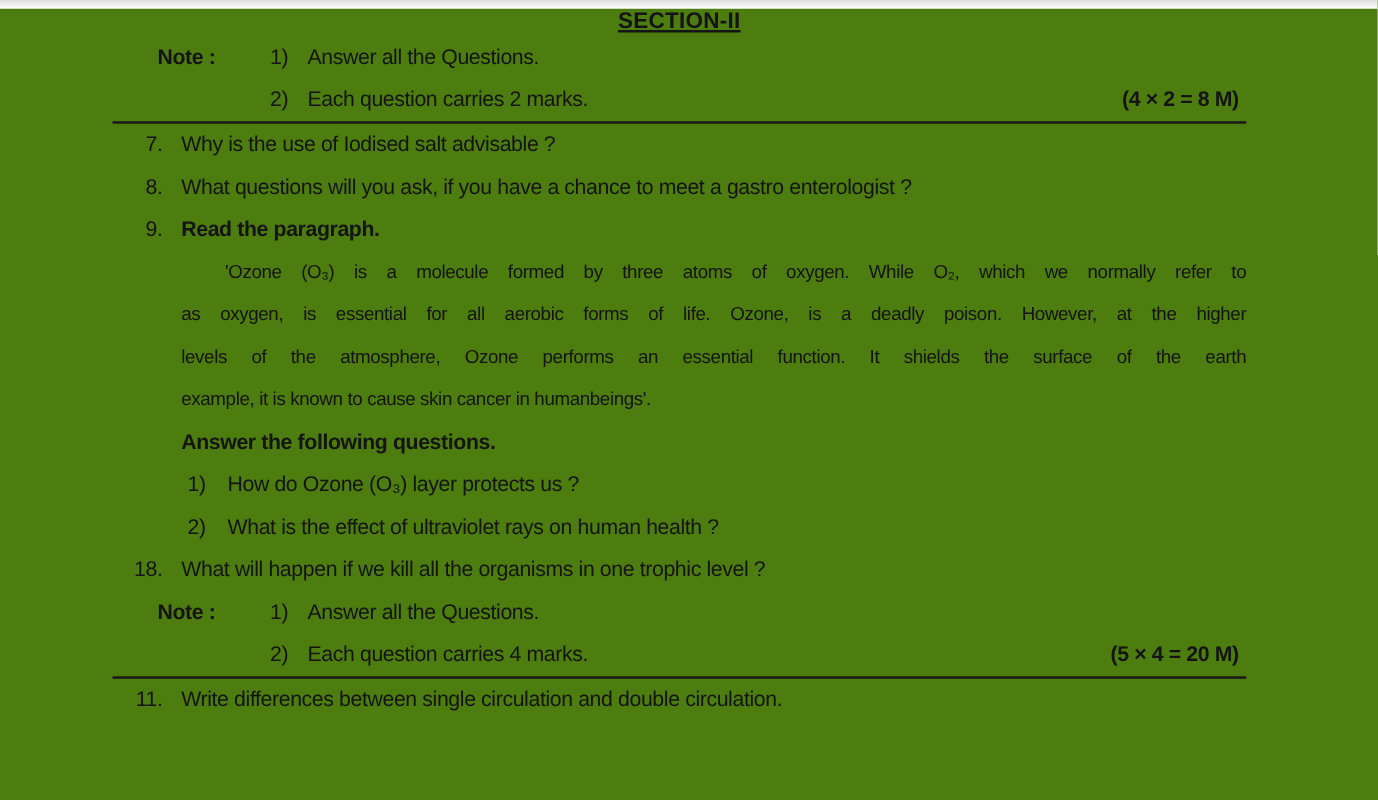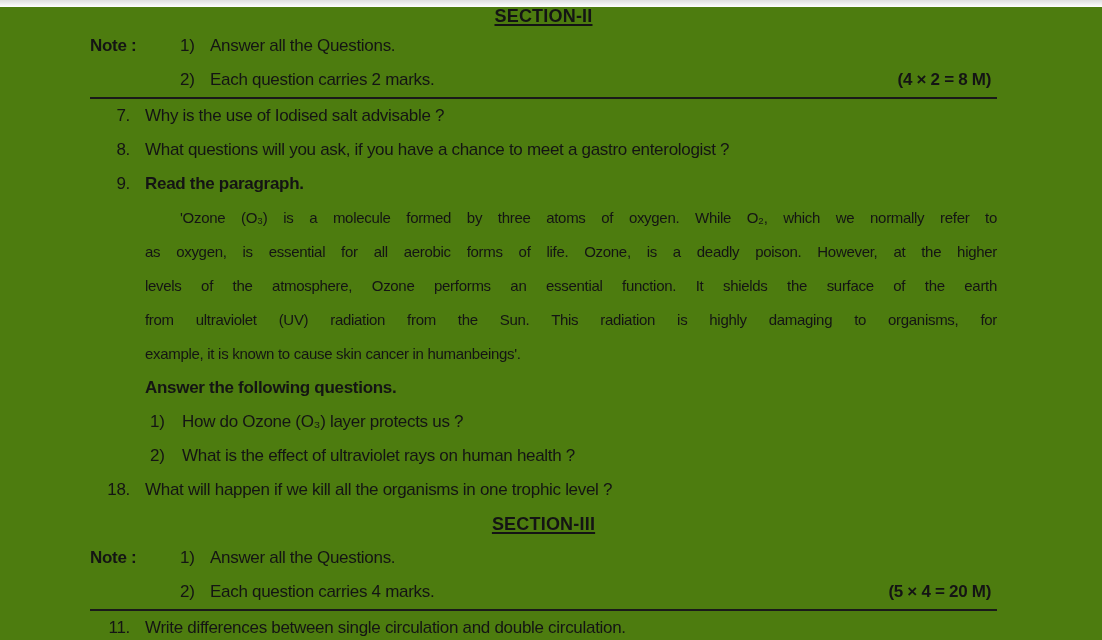--- a/index.html
+++ b/index.html
@@ -20,21 +20,21 @@
   }
   .sec-heading {
     text-align:center; font-weight:bold; font-size:18px;
     line-height:26px; padding-top:3px; letter-spacing:0.2px;
   }
   .sec-heading .hd {
     text-decoration:underline; text-decoration-thickness:2px; text-underline-offset:2px;
   }
   .sec-heading.inline-line { line-height:34px; padding-top:0; }
   .note-block { display:flex; }
-  .note-label { width:90px; font-weight:bold; flex-shrink:0; }
+  .note-label { width:90px; font-weight:bold; flex-shrink:0;margin-left:36px; }
   .note-items { flex:1; display:flex; flex-direction:column; }
   .note-item { display:flex; }
   .note-num { width:24px; flex-shrink:0; }
   .note-text { margin-left:6px; }
   .note-marks { margin-left:auto; font-weight:bold; padding-right:6px; }
   .rule { border-top:2.5px solid #1a1a1a; height:0; }
   .q-row { display:flex; }
   .q-num { width:40px; text-align:right; margin-right:15px; flex-shrink:0; }
   .q-text { flex:1; }
   .bold { font-weight:bold; }
@@ -90,42 +90,38 @@
     </div>
 
     <div class="q-row">
       <span class="q-num">9.</span>
       <span class="q-text bold">Read the paragraph.</span>
     </div>
 
     <div class="para-line first">'Ozone (O₃) is a molecule formed by three atoms of oxygen. While O₂, which we normally refer to</div>
     <div class="para-line">as oxygen, is essential for all aerobic forms of life. Ozone, is a deadly poison. However, at the higher</div>
     <div class="para-line">levels of the atmosphere, Ozone performs an essential function. It shields the surface of the earth</div>
-    <div class="para-line">from ultraviolet (UV) radiation from the Sun. This radiation is highly damaging to organisms, for</div>
     <div class="para-line last">example, it is known to cause skin cancer in humanbeings'.</div>
 
     <div class="subheading">Answer the following questions.</div>
 
     <div class="sub-row">
       <span class="sub-num">1)</span>
       <span class="sub-text">How do Ozone (O₃) layer protects us ?</span>
     </div>
     <div class="sub-row">
       <span class="sub-num">2)</span>
       <span class="sub-text">What is the effect of ultraviolet rays on human health ?</span>
     </div>
 
     <div class="q-row">
       <span class="q-num">18.</span>
       <span class="q-text">What will happen if we kill all the organisms in one trophic level ?</span>
     </div>
 
-    <div class="sec-heading inline-line">
-      <span class="hd">SECTION-III</span>
-    </div>
 
     <div class="note-block">
       <span class="note-label">Note :</span>
       <div class="note-items">
         <div class="note-item">
           <span class="note-num">1)</span>
           <span class="note-text">Answer all the Questions.</span>
         </div>
         <div class="note-item">
           <span class="note-num">2)</span>

